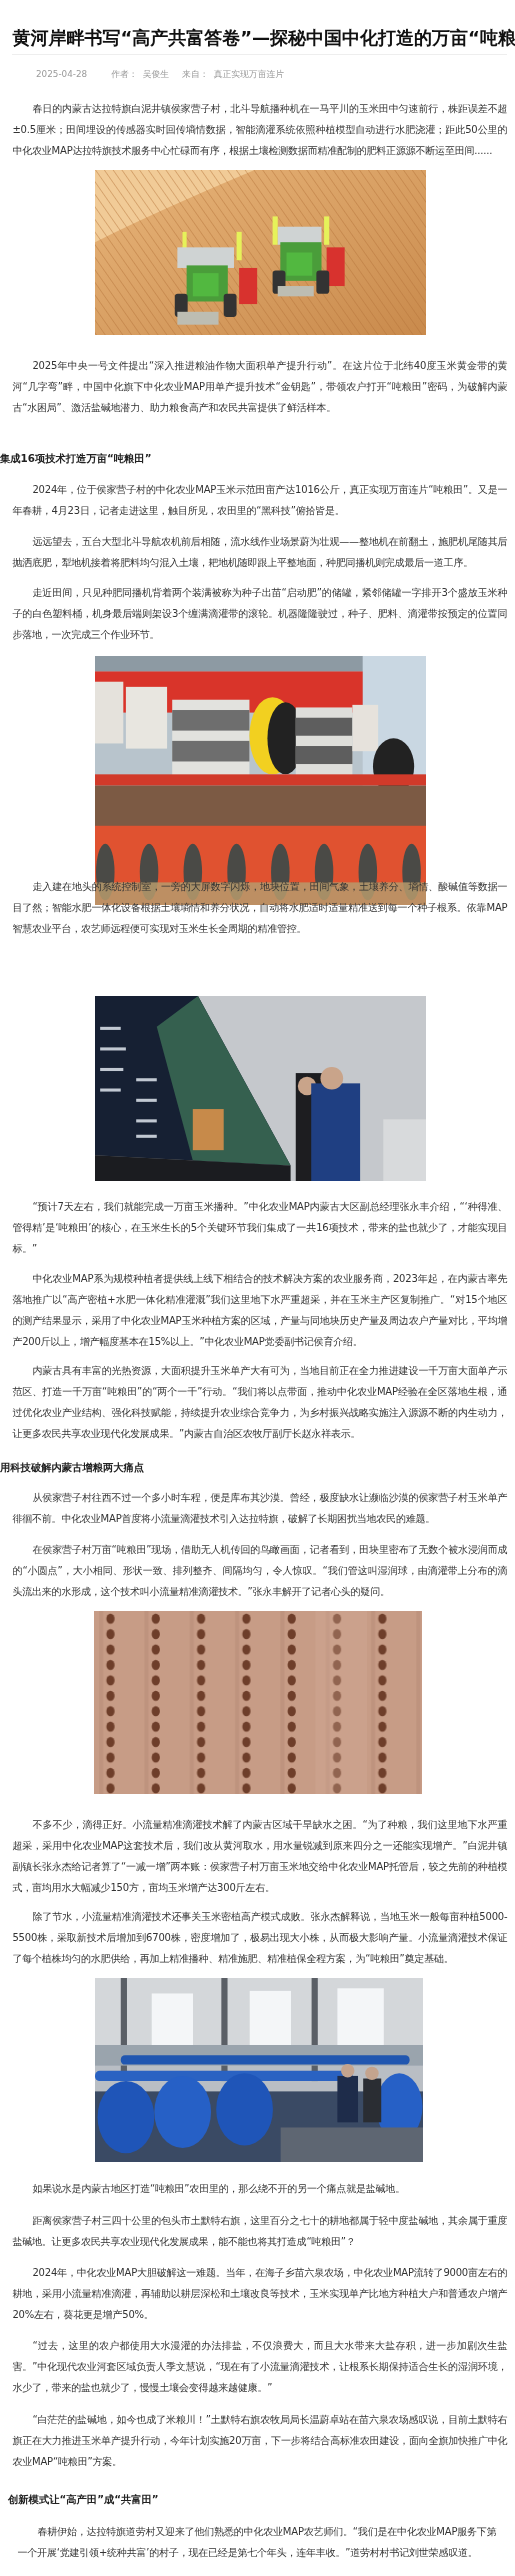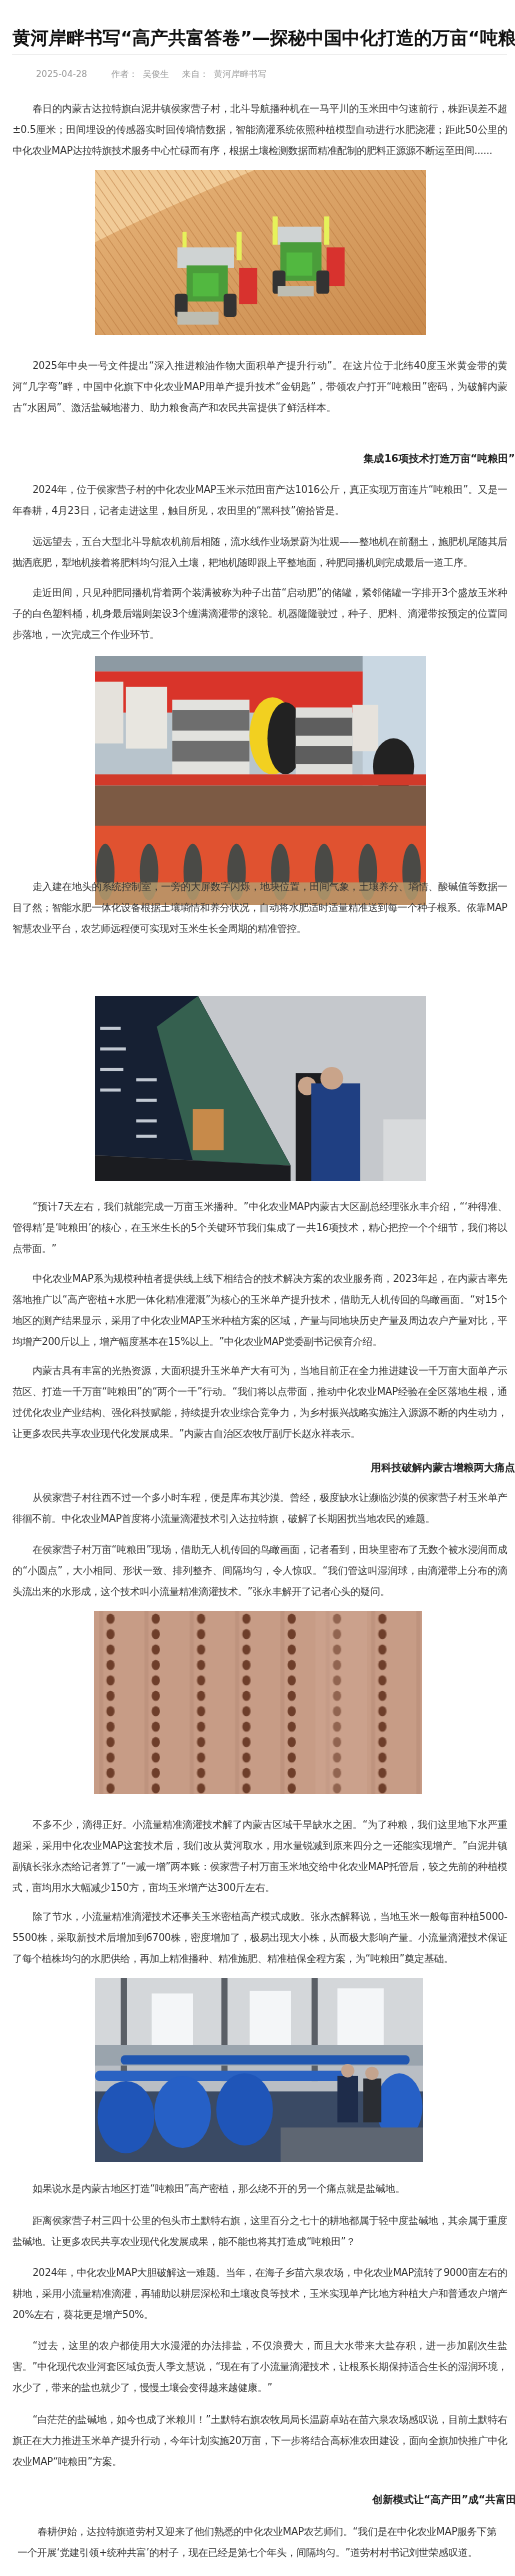--- a/index.html
+++ b/index.html
@@ -8,33 +8,33 @@
   .article { position: absolute; left: 0; top: 0; width: 515px; }
   .title { position: absolute; left: 12.4px; top: 15.5px; font-size: 18px; font-weight: bold;
            color: #111; letter-spacing: 0px; white-space: nowrap; line-height: 20.6px; }
   .divider { position: absolute; left: 12.4px; top: 54px; width: 495px; height: 1px; background: #eeeeee; }
   .meta { position: absolute; left: 36px; top: 67px; font-size: 8.8px; color: #9a9a9a; line-height: 14.4px; white-space: nowrap; }
   .meta span { margin-right: 24px; text-align: center; }
   .meta .src-label { margin-right: 5.2px; }
   .meta .author { margin-right: 13px; }
   .p { position: absolute; left: 12.4px; width: 495px; font-size: 10px; line-height: 21px; color: #333;
        text-indent: 2em; margin: 0; text-align: justify; letter-spacing: -0.2px; }
-  .h { position: absolute; left: 0; width: 515px; text-align: right; font-size: 10.3px; font-weight: bold; color: #222; line-height: 20.6px; }
+  .h { position: absolute; left: 0; width: 515px; text-align: left; font-size: 10.3px; font-weight: bold; color: #222; line-height: 20.6px; }
   .img { position: absolute; left: 95px; width: 331px; overflow: hidden; }
   .img svg { display: block; width: 100%; height: 100%; }
 </style>
 </head>
 <body>
 
 <div class="article">
 
   <h1 class="title">黄河岸畔书写“高产共富答卷”—探秘中国中化打造的万亩“吨粮田”样板</h1>
   <div class="divider"></div>
   <div class="meta">
-    <span>2025-04-28</span><span class="src-label">作者：</span><span class="author">吴俊生</span><span class="src-label">来自：</span><span>黄河岸畔书写</span>
+    <span>2025-04-28</span><span class="src-label">作者：</span><span class="author">吴俊生</span><span class="src-label">来自：</span><span>真正实现万亩连片</span>
   </div>
 
   <p class="p" style="top:98px">春日的内蒙古达拉特旗白泥井镇侯家营子村，北斗导航播种机在一马平川的玉米田中匀速前行，株距误差不超±0.5厘米；田间埋设的传感器实时回传墒情数据，智能滴灌系统依照种植模型自动进行水肥浇灌；距此50公里的中化农业MAP达拉特旗技术服务中心忙碌而有序，根据土壤检测数据而精准配制的肥料正源源不断运至田间......</p>
 
   <div class="img" style="top:170px;height:165px">
     <svg viewBox="0 0 643 320" preserveAspectRatio="none">
       <defs>
         <linearGradient id="soil1" x1="0" y1="0" x2="1" y2="1">
           <stop offset="0" stop-color="#e8b57a"></stop>
             <stop offset="1" stop-color="#c98a4c"></stop>
@@ -136,23 +136,23 @@
       </g>
       <rect x="190" y="220" width="60" height="80" fill="#c78a4a"></rect>
       <rect x="390" y="150" width="60" height="210" fill="#1d1d20"></rect>
       <circle cx="412" cy="175" r="18" fill="#c9a48a"></circle>
       <rect x="420" y="170" width="95" height="190" fill="#1f3f82"></rect>
       <circle cx="460" cy="160" r="22" fill="#c9a48a"></circle>
       <rect x="560" y="240" width="83" height="120" fill="#d8dadc"></rect>
     </svg>
   </div>
 
-  <p class="p" style="top:1196px">“预计7天左右，我们就能完成一万亩玉米播种。”中化农业MAP内蒙古大区副总经理张永丰介绍，“‘种得准、管得精’是‘吨粮田’的核心，在玉米生长的5个关键环节我们集成了一共16项技术，精心把控一个个细节，我们将以点带面。”</p>
-
-  <p class="p" style="top:1268px">中化农业MAP系为规模种植者提供线上线下相结合的技术解决方案的农业服务商，2023年起，在内蒙古率先落地推广以“高产密植+水肥一体化精准灌溉”为核心的玉米单产提升技术，借助无人机传回的鸟瞰画面。“对15个地区的测产结果显示，采用了中化农业MAP玉米种植方案的区域，产量与同地块历史产量及周边农户产量对比，平均增产200斤以上，增产幅度基本在15%以上。”中化农业MAP党委副书记侯育介绍。</p>
+  <p class="p" style="top:1196px">“预计7天左右，我们就能完成一万亩玉米播种。”中化农业MAP内蒙古大区副总经理张永丰介绍，“‘种得准、管得精’是‘吨粮田’的核心，在玉米生长的5个关键环节我们集成了一共16项技术，带来的盐也就少了，才能实现目标。”</p>
+
+  <p class="p" style="top:1268px">中化农业MAP系为规模种植者提供线上线下相结合的技术解决方案的农业服务商，2023年起，在内蒙古率先落地推广以“高产密植+水肥一体化精准灌溉”我们这里地下水严重超采，并在玉米主产区复制推广。“对15个地区的测产结果显示，采用了中化农业MAP玉米种植方案的区域，产量与同地块历史产量及周边农户产量对比，平均增产200斤以上，增产幅度基本在15%以上。”中化农业MAP党委副书记侯育介绍。</p>
 
   <p class="p" style="top:1360px">内蒙古具有丰富的光热资源，大面积提升玉米单产大有可为，当地目前正在全力推进建设一千万亩大面单产示范区、打造一千万亩“吨粮田”的“两个一千”行动。“我们将以点带面，推动中化农业MAP经验在全区落地生根，通过优化农业产业结构、强化科技赋能，持续提升农业综合竞争力，为乡村振兴战略实施注入源源不断的内生动力，让更多农民共享农业现代化发展成果。”内蒙古自治区农牧厅副厅长赵永祥表示。</p>
 
   <h2 class="h" style="top:1457px;margin:0">用科技破解内蒙古增粮两大痛点</h2>
 
   <p class="p" style="top:1487px">从侯家营子村往西不过一个多小时车程，便是库布其沙漠。曾经，极度缺水让濒临沙漠的侯家营子村玉米单产徘徊不前。中化农业MAP首度将小流量滴灌技术引入达拉特旗，破解了长期困扰当地农民的难题。</p>
 
   <p class="p" style="top:1539px">在侯家营子村万亩“吨粮田”现场，借助无人机传回的鸟瞰画面，记者看到，田块里密布了无数个被水浸润而成的“小圆点”，大小相同、形状一致、排列整齐、间隔均匀，令人惊叹。“我们管这叫湿润球，由滴灌带上分布的滴头流出来的水形成，这个技术叫小流量精准滴灌技术。”张永丰解开了记者心头的疑问。</p>
 
   <div class="img" style="top:1611px;height:183px;left:94px;width:328px">
@@ -192,28 +192,28 @@
       <ellipse cx="290" cy="255" rx="55" ry="70" fill="#1f55b8"></ellipse>
       <ellipse cx="590" cy="250" rx="45" ry="65" fill="#2660c6"></ellipse>
       <rect x="470" y="190" width="40" height="90" fill="#1e2c4a"></rect>
       <circle cx="490" cy="180" r="13" fill="#c4a48e"></circle>
       <rect x="520" y="195" width="35" height="85" fill="#2a2d33"></rect>
       <circle cx="537" cy="185" r="13" fill="#c4a48e"></circle>
       <rect x="360" y="290" width="276" height="67" fill="#5e6672"></rect>
     </svg>
   </div>
 
-  <p class="p" style="top:2178px">如果说水是内蒙古地区打造“吨粮田”高产密植，那么绕不开的另一个痛点就是盐碱地。</p>
+  <p class="p" style="top:2178px">如果说水是内蒙古地区打造“吨粮田”农田里的，那么绕不开的另一个痛点就是盐碱地。</p>
 
   <p class="p" style="top:2210px">距离侯家营子村三四十公里的包头市土默特右旗，这里百分之七十的耕地都属于轻中度盐碱地，其余属于重度盐碱地。让更多农民共享农业现代化发展成果，能不能也将其打造成“吨粮田”？</p>
 
   <p class="p" style="top:2262px">2024年，中化农业MAP大胆破解这一难题。当年，在海子乡苗六泉农场，中化农业MAP流转了9000亩左右的耕地，采用小流量精准滴灌，再辅助以耕层深松和土壤改良等技术，玉米实现单产比地方种植大户和普通农户增产20%左右，葵花更是增产50%。</p>
 
   <p class="p" style="top:2335px">“过去，这里的农户都使用大水漫灌的办法排盐，不仅浪费大，而且大水带来大盐存积，进一步加剧次生盐害。”中化现代农业河套区域负责人季文慧说，“现在有了小流量滴灌技术，让根系长期保持适合生长的湿润环境，水少了，带来的盐也就少了，慢慢土壤会变得越来越健康。”</p>
 
   <p class="p" style="top:2409px">“白茫茫的盐碱地，如今也成了米粮川！”土默特右旗农牧局局长温蔚卓站在苗六泉农场感叹说，目前土默特右旗正在大力推进玉米单产提升行动，今年计划实施20万亩，下一步将结合高标准农田建设，面向全旗加快推广中化农业MAP“吨粮田”方案。</p>
 
   <h2 class="h" style="top:2481px;margin:8px">创新模式让“高产田”成“共富田”</h2>
 
-  <p class="p" style="top:2521px;left:17.5px;width:479px">春耕伊始，达拉特旗道劳村又迎来了他们熟悉的中化农业MAP农艺师们。“我们是在中化农业MAP服务下第一个开展‘党建引领+统种共富’的村子，现在已经是第七个年头，间隔均匀。”道劳村村书记刘世荣感叹道。</p>
+  <p class="p" style="top:2521px;left:17.5px;width:479px">春耕伊始，达拉特旗道劳村又迎来了他们熟悉的中化农业MAP农艺师们。“我们是在中化农业MAP服务下第一个开展‘党建引领+统种共富’的村子，现在已经是第七个年头，连年丰收。”道劳村村书记刘世荣感叹道。</p>
 
 </div>
 
 
 </body></html>

